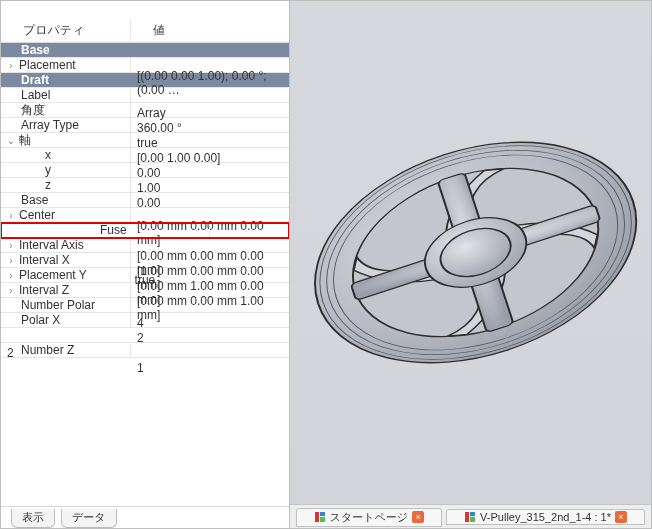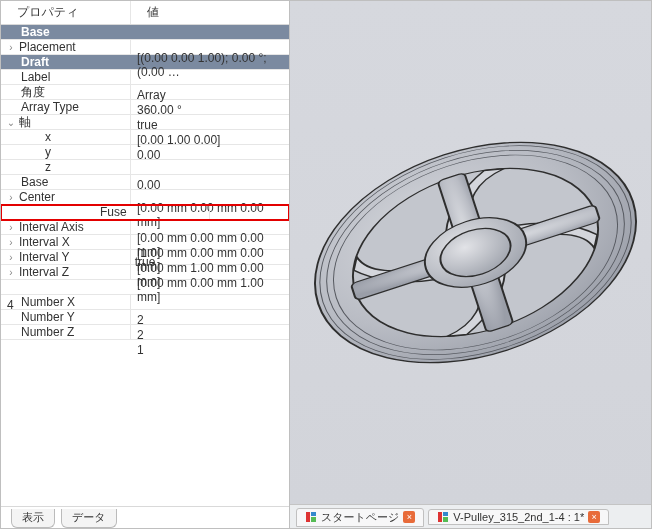--- a/index.html
+++ b/index.html
@@ -1,39 +1,39 @@
 <!DOCTYPE html>
 <html><head>
 <meta charset="utf-8">
 <style>
   * { box-sizing: border-box; margin: 0; padding: 0; }
   html, body { width: 652px; height: 529px; font-family: "Segoe UI","Yu Gothic UI",Arial,sans-serif; font-size: 12px; color: #333; overflow: hidden; background: #fff; }
   .app { display: flex; width: 100%; height: 100%; border: 1px solid #bfbfbf; }
   .panel-left { width: 289px; height: 100%; display: flex; flex-direction: column; border-right: 1px solid #bfbfbf; background: #fff; }
   .hdr { display: flex; border-bottom: 1px solid #d9d9d9; background: #fff; }
-  .hdr > div { padding: 3px 16px; }
+  .hdr > div { padding: 3px 22px; margin-top: 18px; }
   .hdr-prop { width: 130px; border-right: 1px solid #e6e6e6; }
   .hdr-val { flex: 1; }
   .rows { flex: 1; overflow: hidden; }
   .row { display: flex; align-items: center; border-bottom: 1px solid #e6e6e6; height: 15px; }
   .row .lbl { display: flex; align-items: center; width: 130px; padding-left: 4px; border-right: 1px solid #e6e6e6; height: 100%; }
   .row .val { flex: 1; padding: 0 6px; height: 100%; display: flex; align-items: center; margin-top: 36px; }
   .row.group { background: #7b8aa0; color: #fff; font-weight: 600; }
   .row.group .lbl, .row.group .val { border-right: none; }
   .exp { width: 12px; display: inline-flex; justify-content: center; color: #888; font-size: 10px; margin-right: 2px; }
   .indent-1 { padding-left: 20px !important; }
   .indent-2 { padding-left: 44px !important; }
   .highlight { outline: 2px solid #e30000; outline-offset: -1px; position: relative; z-index: 2; flex-direction: column; }
   .bottom-tabs { display: flex; gap: 6px; padding: 2px 10px 0 10px; border-top: 1px solid #d9d9d9; height: 22px; align-items: flex-end; text-align: right; }
   .btm-tab { border: 1px solid #bbb; border-top: none; border-radius: 0 0 6px 6px; padding: 1px 10px 2px 10px; background: #f4f4f4; font-size: 11px; cursor: pointer; }
   .panel-right { flex: 1; display: flex; flex-direction: column; background: #d4d6dc; position: relative; }
   .viewport { flex: 1; background: linear-gradient(#d6d8de,#d2d4da); display: flex; align-items: center; justify-content: center; }
   .viewport svg { width: 100%; height: 100%; }
   .doc-tabs { display: flex; gap: 4px; padding: 3px 6px 2px 6px; background: #eceef0; border-top: 1px solid #c4c4c4; height: 24px; align-items: center; }
-  .doc-tab { display: flex; align-items: center; gap: 4px; border: 1px solid #c0c0c0; background: #f7f7f8; border-radius: 3px 3px 0 0; padding: 1px 8px; font-size: 11px; cursor: pointer; white-space: nowrap; }
+  .doc-tab { display: flex; align-items: center; gap: 4px; border: 1px solid #c0c0c0; background: #f7f7f8; border-radius: 3px 3px 0 0; padding: 1px 17px; font-size: 11px; cursor: pointer; white-space: nowrap; }
   .doc-tab .ticon { width: 12px; height: 12px; }
   .doc-tab .close { width: 12px; height: 12px; border-radius: 2px; background: #e86b3a; display: inline-flex; align-items: center; justify-content: center; color: #fff; font-size: 9px; line-height: 1; }
 </style>
 </head>
 <body>
 
 <div class="app">
 
   <div class="panel-left">
     <div class="hdr">
@@ -97,20 +97,21 @@
       <div class="row">
         <div class="lbl indent-2">
             <span>x</span>
           </div>
         <div class="val">0.00</div>
       </div>
       <div class="row">
         <div class="lbl indent-2">
             <span>y</span>
           </div>
+        <div class="val">1.00</div>
       </div>
       <div class="row">
         <div class="lbl indent-2">
             <span>z</span>
           </div>
         <div class="val">0.00</div>
       </div>
 
       <div class="row">
         <div class="lbl indent-1">
@@ -143,45 +144,45 @@
       <div class="row">
         <div class="lbl">
             <span class="exp">›</span>
             <span>Interval X</span>
           </div>
         <div class="val">[1.00 mm  0.00 mm  0.00 mm]</div>
       </div>
       <div class="row">
         <div class="lbl">
             <span class="exp">›</span>
-            <span>Interval Y</span>
+            <span>Placement Y</span>
           </div>
         <div class="val">[0.00 mm  1.00 mm  0.00 mm]</div>
       </div>
       <div class="row">
         <div class="lbl">
             <span class="exp">›</span>
             <span>Interval Z</span>
           </div>
         <div class="val">[0.00 mm  0.00 mm  1.00 mm]</div>
       </div>
 
       <div class="row">
+        <div class="lbl indent-1">
+            <span>Number Polar</span>
+          </div>
         <div class="val">4</div>
       </div>
       <div class="row">
         <div class="lbl indent-1">
-            <span>Number X</span>
+            <span>Polar X</span>
           </div>
         <div class="val">2</div>
       </div>
       <div class="row">
-        <div class="lbl indent-1">
-            <span>Number Y</span>
-          </div>
         <div class="val">2</div>
       </div>
       <div class="row">
         <div class="lbl indent-1">
             <span>Number Z</span>
           </div>
         <div class="val">1</div>
       </div>
 
     </div>

